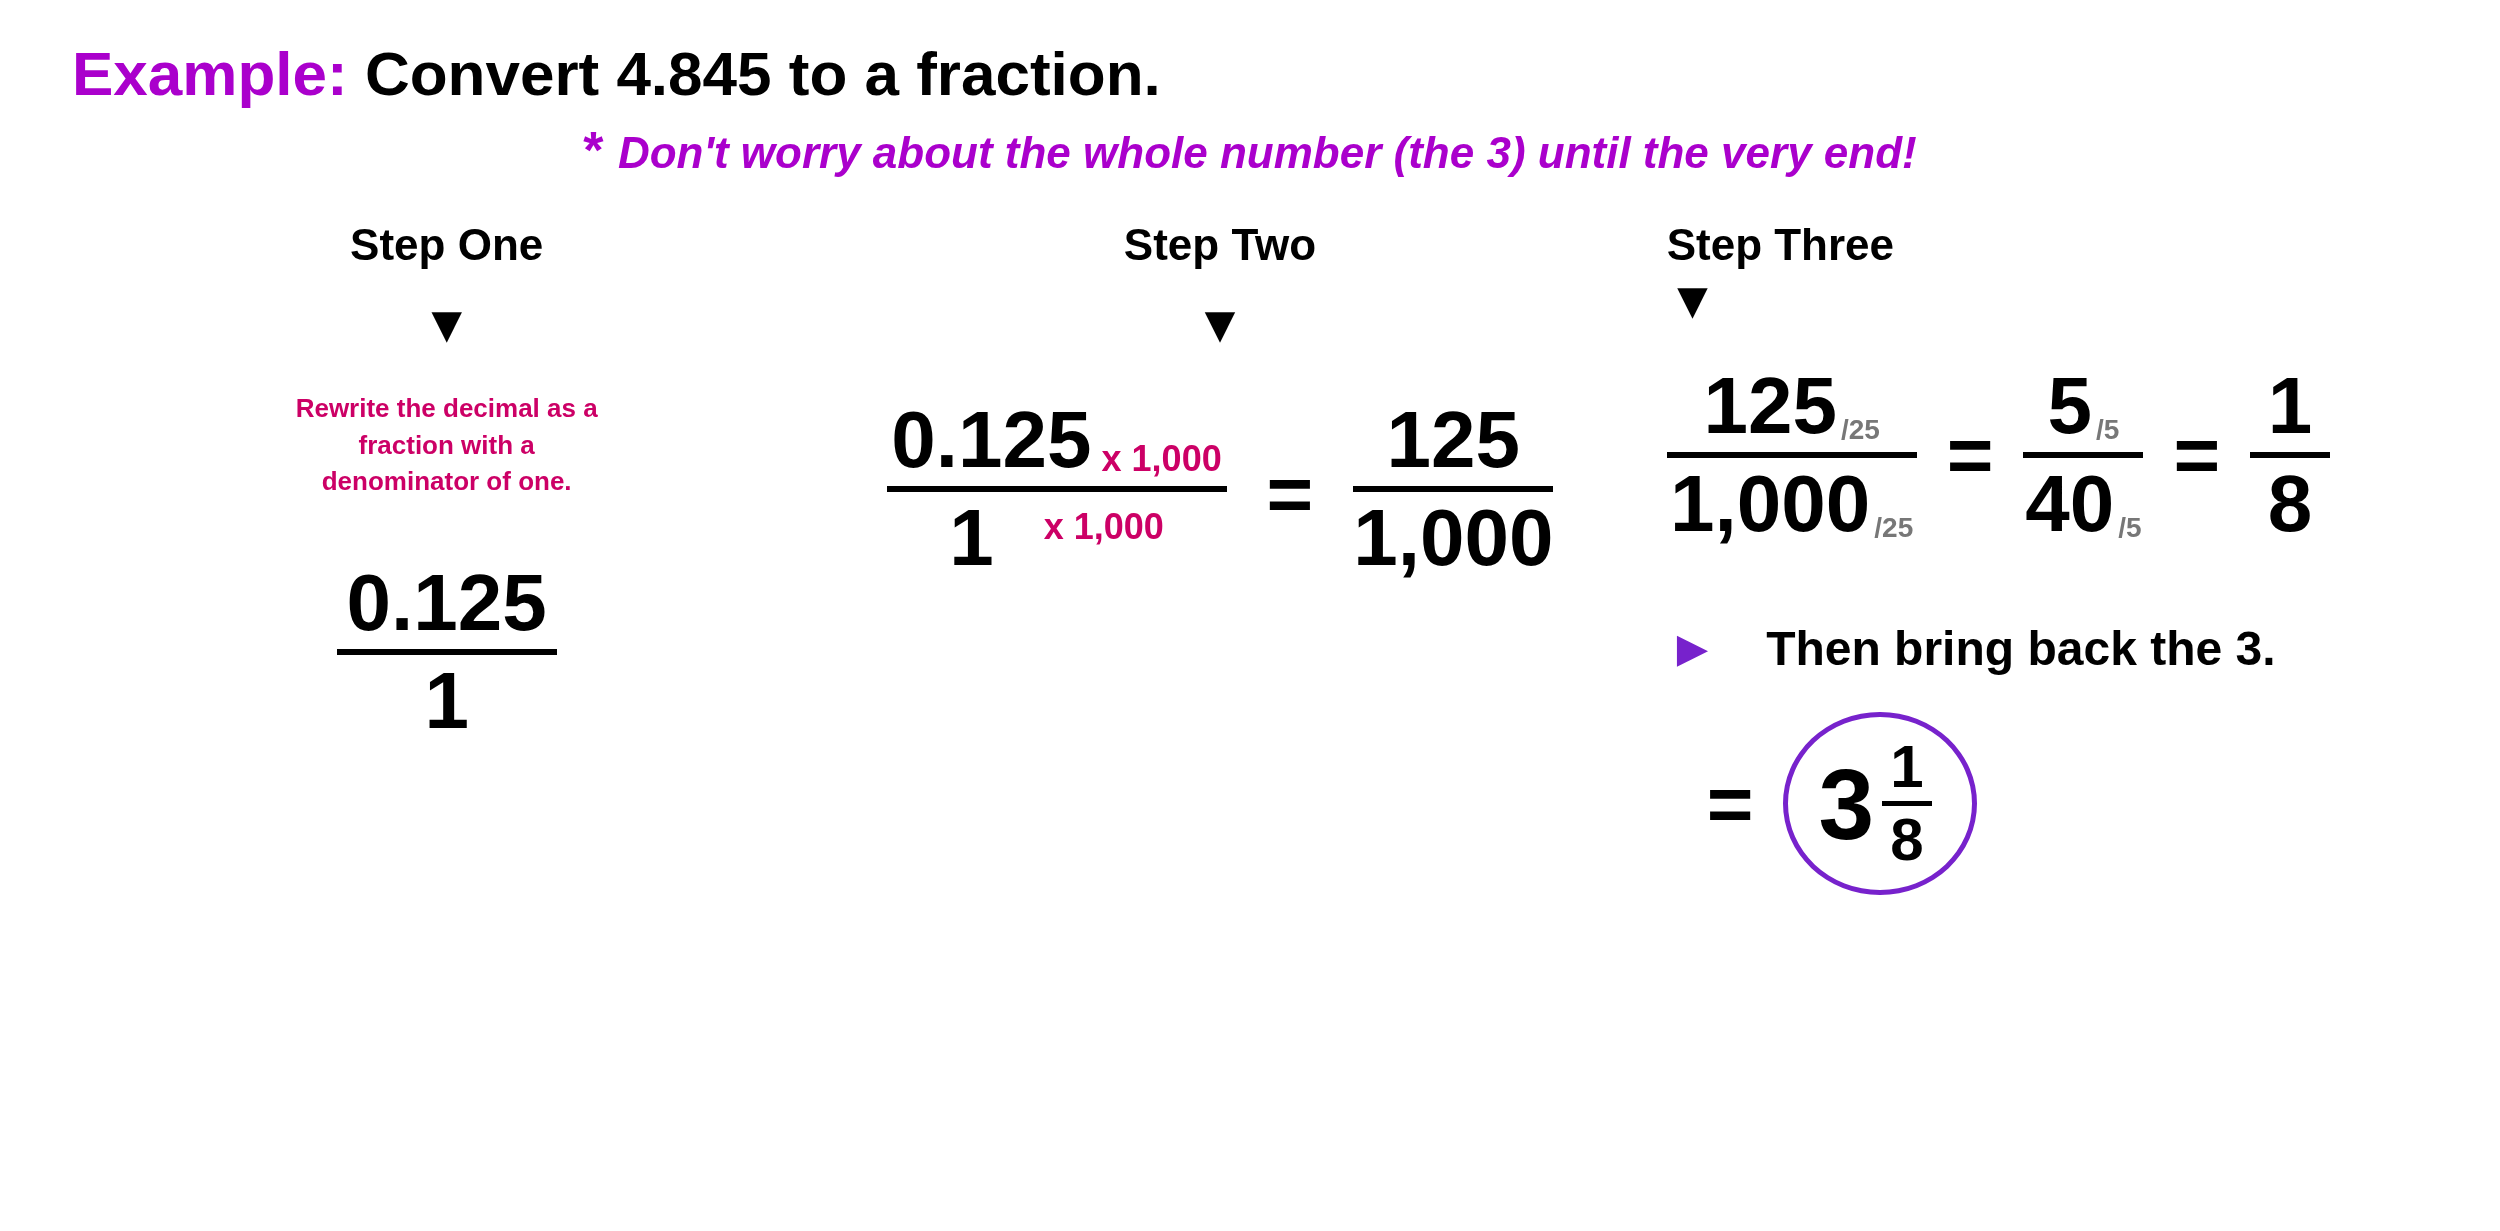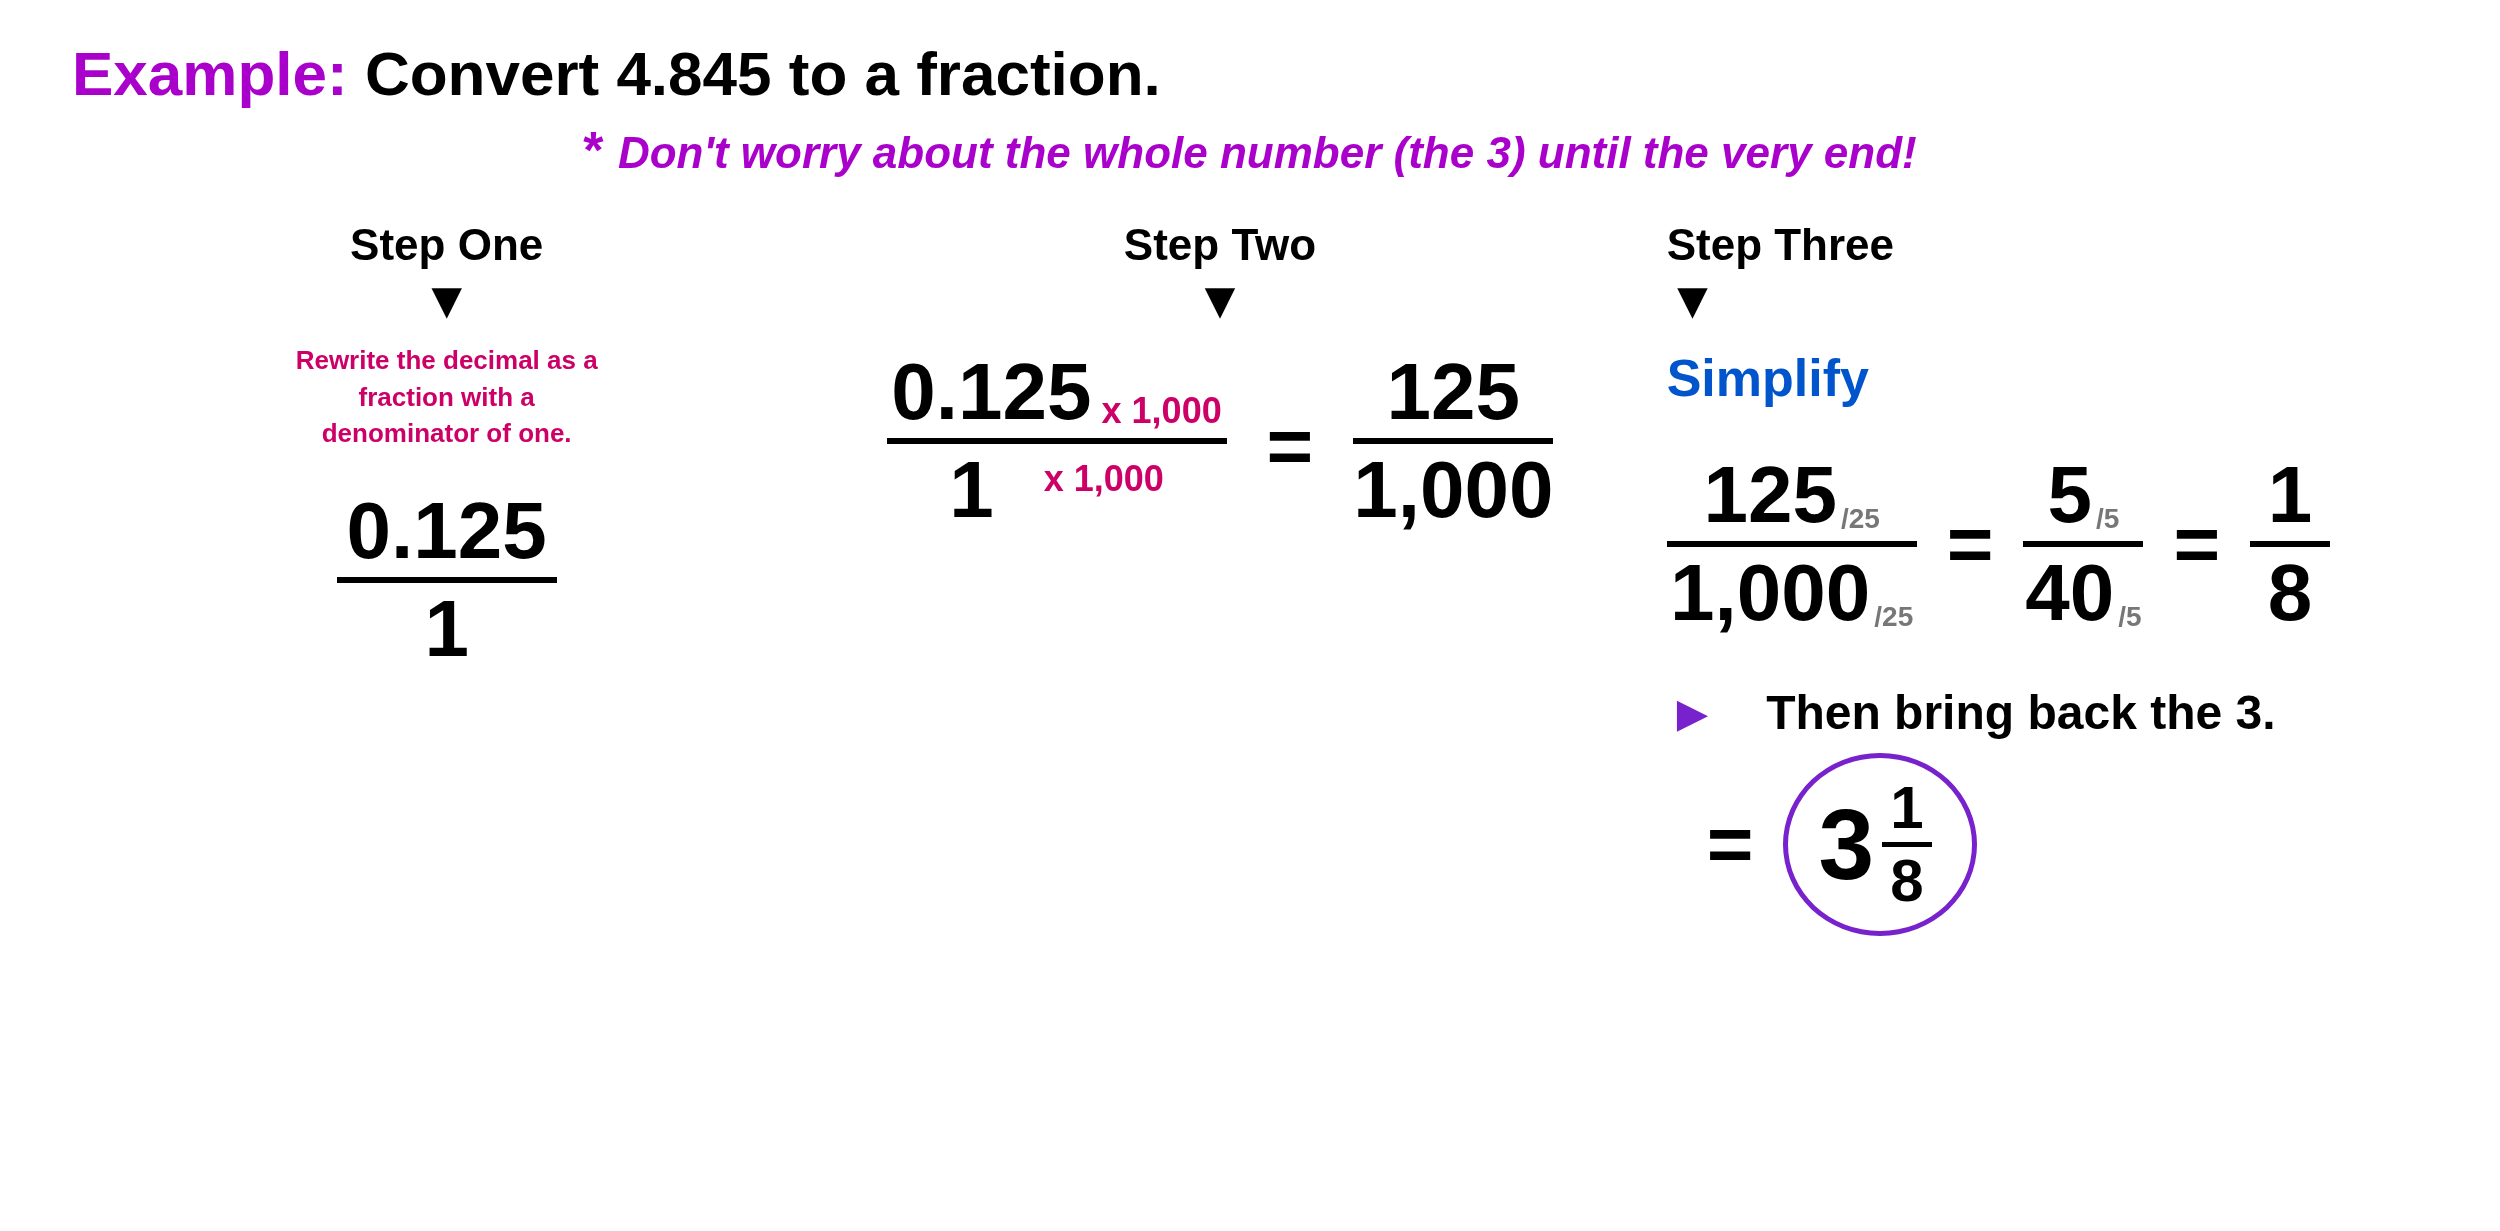--- a/index.html
+++ b/index.html
@@ -42,20 +42,21 @@
       align-items: flex-start;
       gap: 0px;
       width: 100%;
     }
 
     .step {
       display: flex;
       flex-direction: column;
       align-items: center;
       flex: 1;
+      gap: 24px;
     }
 
     .step-header {
       font-size: 44px;
       font-weight: 900;
       color: #000;
       margin-bottom: 4px;
     }
 
     .arrow-down {
@@ -301,21 +302,20 @@
         <div class="frac-line" style="width:200px;"></div>
         <div class="frac-den">1,000</div>
       </div>
     </div>
   </div>
 
   <div class="step" style="align-items:flex-start; padding-left:60px;">
     <div style="display:flex;flex-direction:column;align-items:flex-start;width:100%;">
       <div class="step-header">Step Three</div>
       <div class="arrow-down">▼</div>
-      <div class="step-description blue">Simplify</div>
     </div>
 
     <div class="step3-fractions" style="margin-top:0;">
 
       <div class="fraction-simple">
         <div class="frac-row" style="align-items:flex-end;">
           <span class="frac-num">125</span>
           <span class="small-annotation">/25</span>
         </div>
         <div class="frac-line" style="width:250px;"></div>

